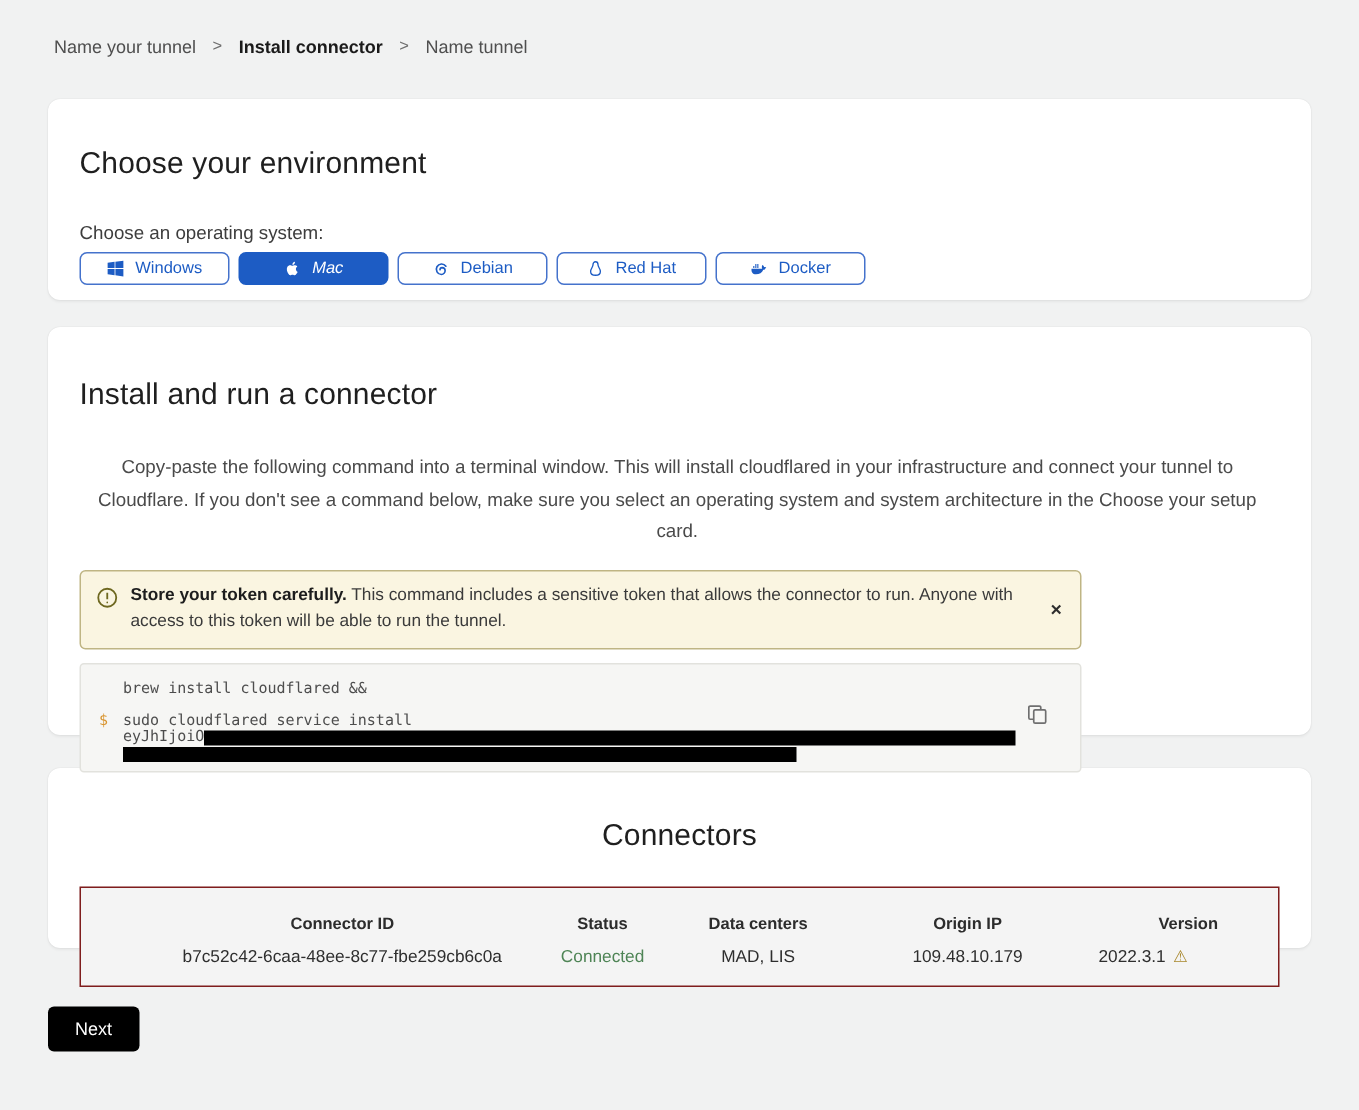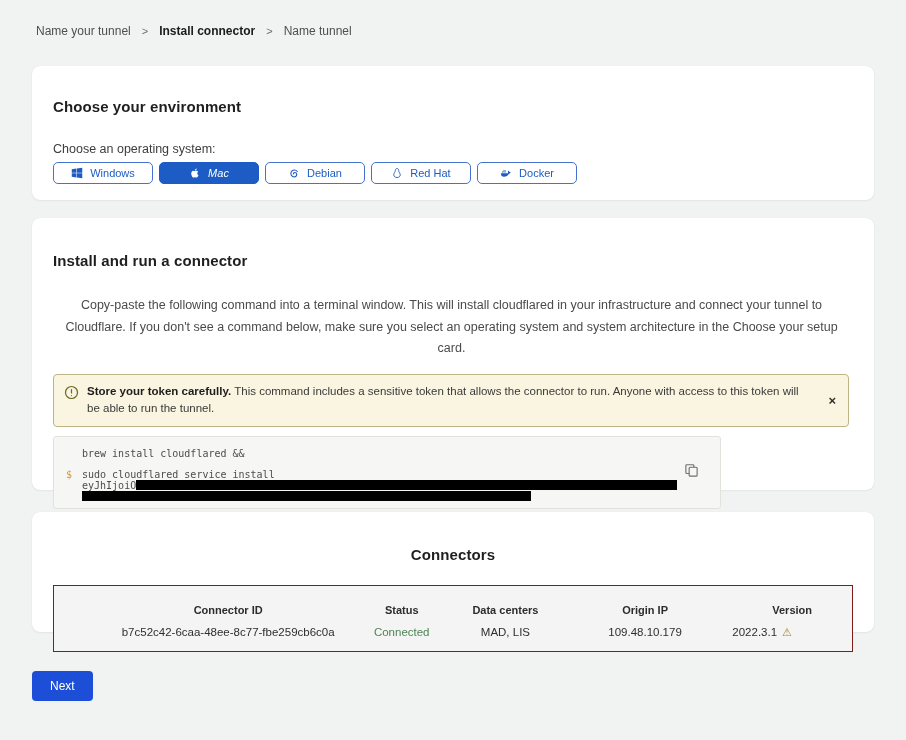--- a/index.html
+++ b/index.html
@@ -22,21 +22,21 @@
   .crumb.active { font-weight: 700; color: #1b1b1b; }
   .crumb-sep { color: #6f6f6f; font-size: 11px; }
 
   
   .card {
     background: #ffffff;
     border-radius: 8px;
     margin: 0 32px;
     box-shadow: 0 0 1px rgba(0,0,0,.10), 0 1px 2px rgba(0,0,0,.05);
   }
-  .card-title { font-size: 15px; font-weight: 700; color: #1f1f1f; letter-spacing: .1px; }
+  .card-title { font-size: 20px; font-weight: 400; color: #1f1f1f; letter-spacing: .1px; }
 
   
   .card-env { margin-top: 28px; height: 134px; padding: 32px 21px 0 21px; }
   .os-label { font-size: 12.5px; color: #3d3d3d; margin-top: 27px; }
   .os-row { display: flex; gap: 6px; margin-top: 6px; }
   .os-btn {
     width: 100px; height: 22px;
     display: flex; align-items: center; justify-content: center; gap: 7px;
     background: #fff; color: #1d5cc4;
     border: 1px solid #4472cc; border-radius: 5px;
@@ -48,21 +48,21 @@
 
   
   .card-install { margin-top: 18px; height: 272px; padding: 34px 21px 0 21px; }
   .install-desc {
     margin-top: 26px; max-width: 797px;
     font-size: 12.5px; line-height: 1.72; color: #4a4a4a; text-align: center;
   }
 
   .warning-banner {
     position: relative;
-    margin-top: 14px; width: 796px;
+    margin-top: 14px; width: 668px;
     background: #faf5e1;
     border: 1px solid #bfb584;
     border-radius: 4px;
     padding: 8px 44px 8px 10px;
     display: flex; gap: 8px;
   }
   .warning-banner .w-icon { flex: none; margin-top: 2px; }
   .banner-text { font-size: 11.5px; line-height: 1.55; color: #3a3a3a; }
   .banner-title { font-weight: 700; color: #1d1d1d; }
   .banner-close {
@@ -77,21 +77,21 @@
     margin-top: 9px; width: 668px; height: 73px;
     background: #f6f6f4;
     border: 1px solid #e2e2dd;
     border-radius: 3px;
     padding: 11px 24px 10px 28px;
     font-family: "DejaVu Sans Mono", monospace;
     font-size: 10px; line-height: 11px; color: #4d4d4d;
   }
   .code-prompt { position: absolute; left: 12px; top: 32px; color: #d9952f; }
   .code-line-1 { margin-bottom: 10px; }
-  .token-line { display: flex; height: 11px; }
+  .token-line { display: flex; align-items: center; height: 11px; }
   .redact-bar { background: #000; height: 10px; }
   .redact-bar.bar1 { width: 541px; }
   .redact-bar.bar2 { width: 449px; margin-top: 0px; }
   .copy-btn {
     position: absolute; right: 21px; top: 26px;
     width: 15px; height: 15px;
     background: none; border: none; padding: 0; cursor: pointer;
   }
 
   
@@ -109,21 +109,21 @@
   .th { font-size: 11px; font-weight: 700; color: #2c2c2c; }
   .td { font-size: 11.5px; color: #2e2e2e; margin-top: 10px; }
   .td.status { color: #4e8455; }
   .td.version { display: flex; align-items: center; gap: 5px; }
   .warn-glyph { color: #a8872c; font-size: 11px; line-height: 1; }
 
   
   .next-btn {
     display: block;
     margin: 39px 0 0 32px;
-    background: #1d4ed8; color: #fff;
+    background: #000000; color: #fff;
     border: none; border-radius: 4px;
     padding: 8px 18px;
     font-family: "Liberation Sans", sans-serif;
     font-size: 12px; cursor: pointer;
   }
 </style>
 </head>
 <body>
 
 <div class="page">

